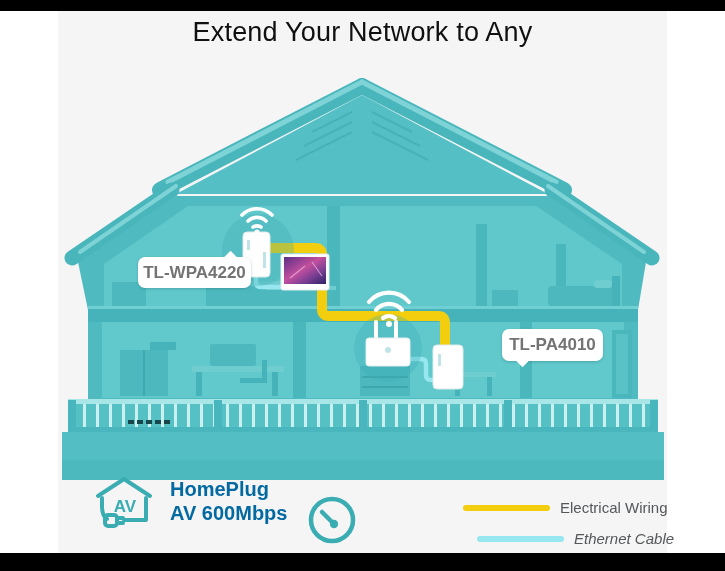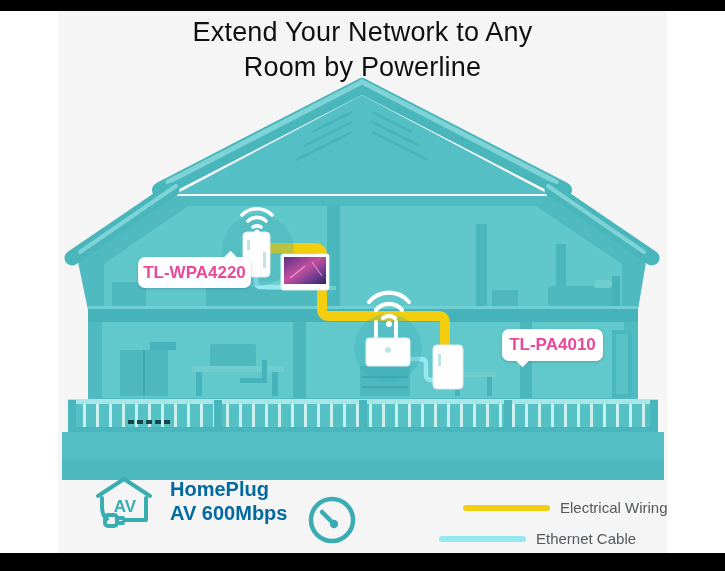--- a/index.html
+++ b/index.html
@@ -6,50 +6,49 @@
   .stage{position:relative;width:725px;height:571px;background:#ffffff;overflow:hidden;
          font-family:"Liberation Sans",sans-serif;}
   .bar{position:absolute;left:0;width:725px;background:#000;}
   .bar.top{top:0;height:11px;}
   .bar.bottom{top:553px;height:18px;}
   .illus-bg{position:absolute;left:58px;top:11px;width:609px;height:542px;background:#f5f5f6;}
   .title{position:absolute;left:0;top:15px;width:725px;text-align:center;
          font-size:27px;line-height:35px;font-weight:normal;color:#101010;letter-spacing:.2px;}
   .house-svg{position:absolute;left:0;top:0;}
   .bubble{position:absolute;background:#fff;border-radius:7px;display:flex;align-items:center;
-          justify-content:center;font-weight:bold;font-size:17px;color:#ec4899;
+          justify-content:center;font-weight:bold;font-size:17px;color:#737373;
           box-shadow:0 1px 3px rgba(30,80,85,.28);}
   .bubble::after{content:"";position:absolute;width:11px;height:11px;background:#fff;transform:rotate(45deg);}
   .bubble.wpa{left:138px;top:257px;width:113px;height:31px;}
   .bubble.wpa::after{top:-4px;right:15px;}
   .bubble.pa{left:467px;top:329px;width:101px;height:32px;margin-left:35px;}
   .bubble.pa::after{bottom:-4px;left:15px;}
   .feature{position:absolute;display:flex;align-items:center;}
   .feature .txt{font-weight:bold;font-size:20px;line-height:24px;color:#0369a1;}
   .feat-homeplug{left:92px;top:472px;}
   .feat-homeplug .txt{margin-left:14px;}
   .feat-wifi{left:306px;top:494px;}
   .feat-wifi .txt{margin-left:12px;}
   .legend-row{position:absolute;display:flex;align-items:center;}
   .legend-row .swatch{width:87px;height:6px;border-radius:3px;}
   .legend-row .lab{margin-left:10px;font-size:15px;color:#54585a;}
   .legend-electrical{left:463px;top:499px;}
-  .legend-ethernet{left:439px;top:530px;}
+  .legend-ethernet{left:477px;top:530px;font-style:italic;}
 </style>
 </head>
 <body>
 
 <div class="stage">
 
   <div class="bar top"></div>
   <div class="illus-bg"></div>
 
   <div class="title">
     <div>Extend Your Network to Any</div>
-    <div>Room by Powerline</div>
   </div>
 
   <svg class="house-svg" width="725" height="571" viewBox="0 0 725 571">
     <defs>
       <pattern id="slats" width="13" height="30" patternUnits="userSpaceOnUse">
         <rect width="13" height="30" fill="#55c1c5"></rect>
         <rect x="5" width="3" height="30" fill="#d9f5f6" opacity="0.9"></rect>
       </pattern>
       <linearGradient id="tvscr" x1="0" y1="0" x2="1" y2="1">
         <stop offset="0" stop-color="#5a2f86"></stop>

